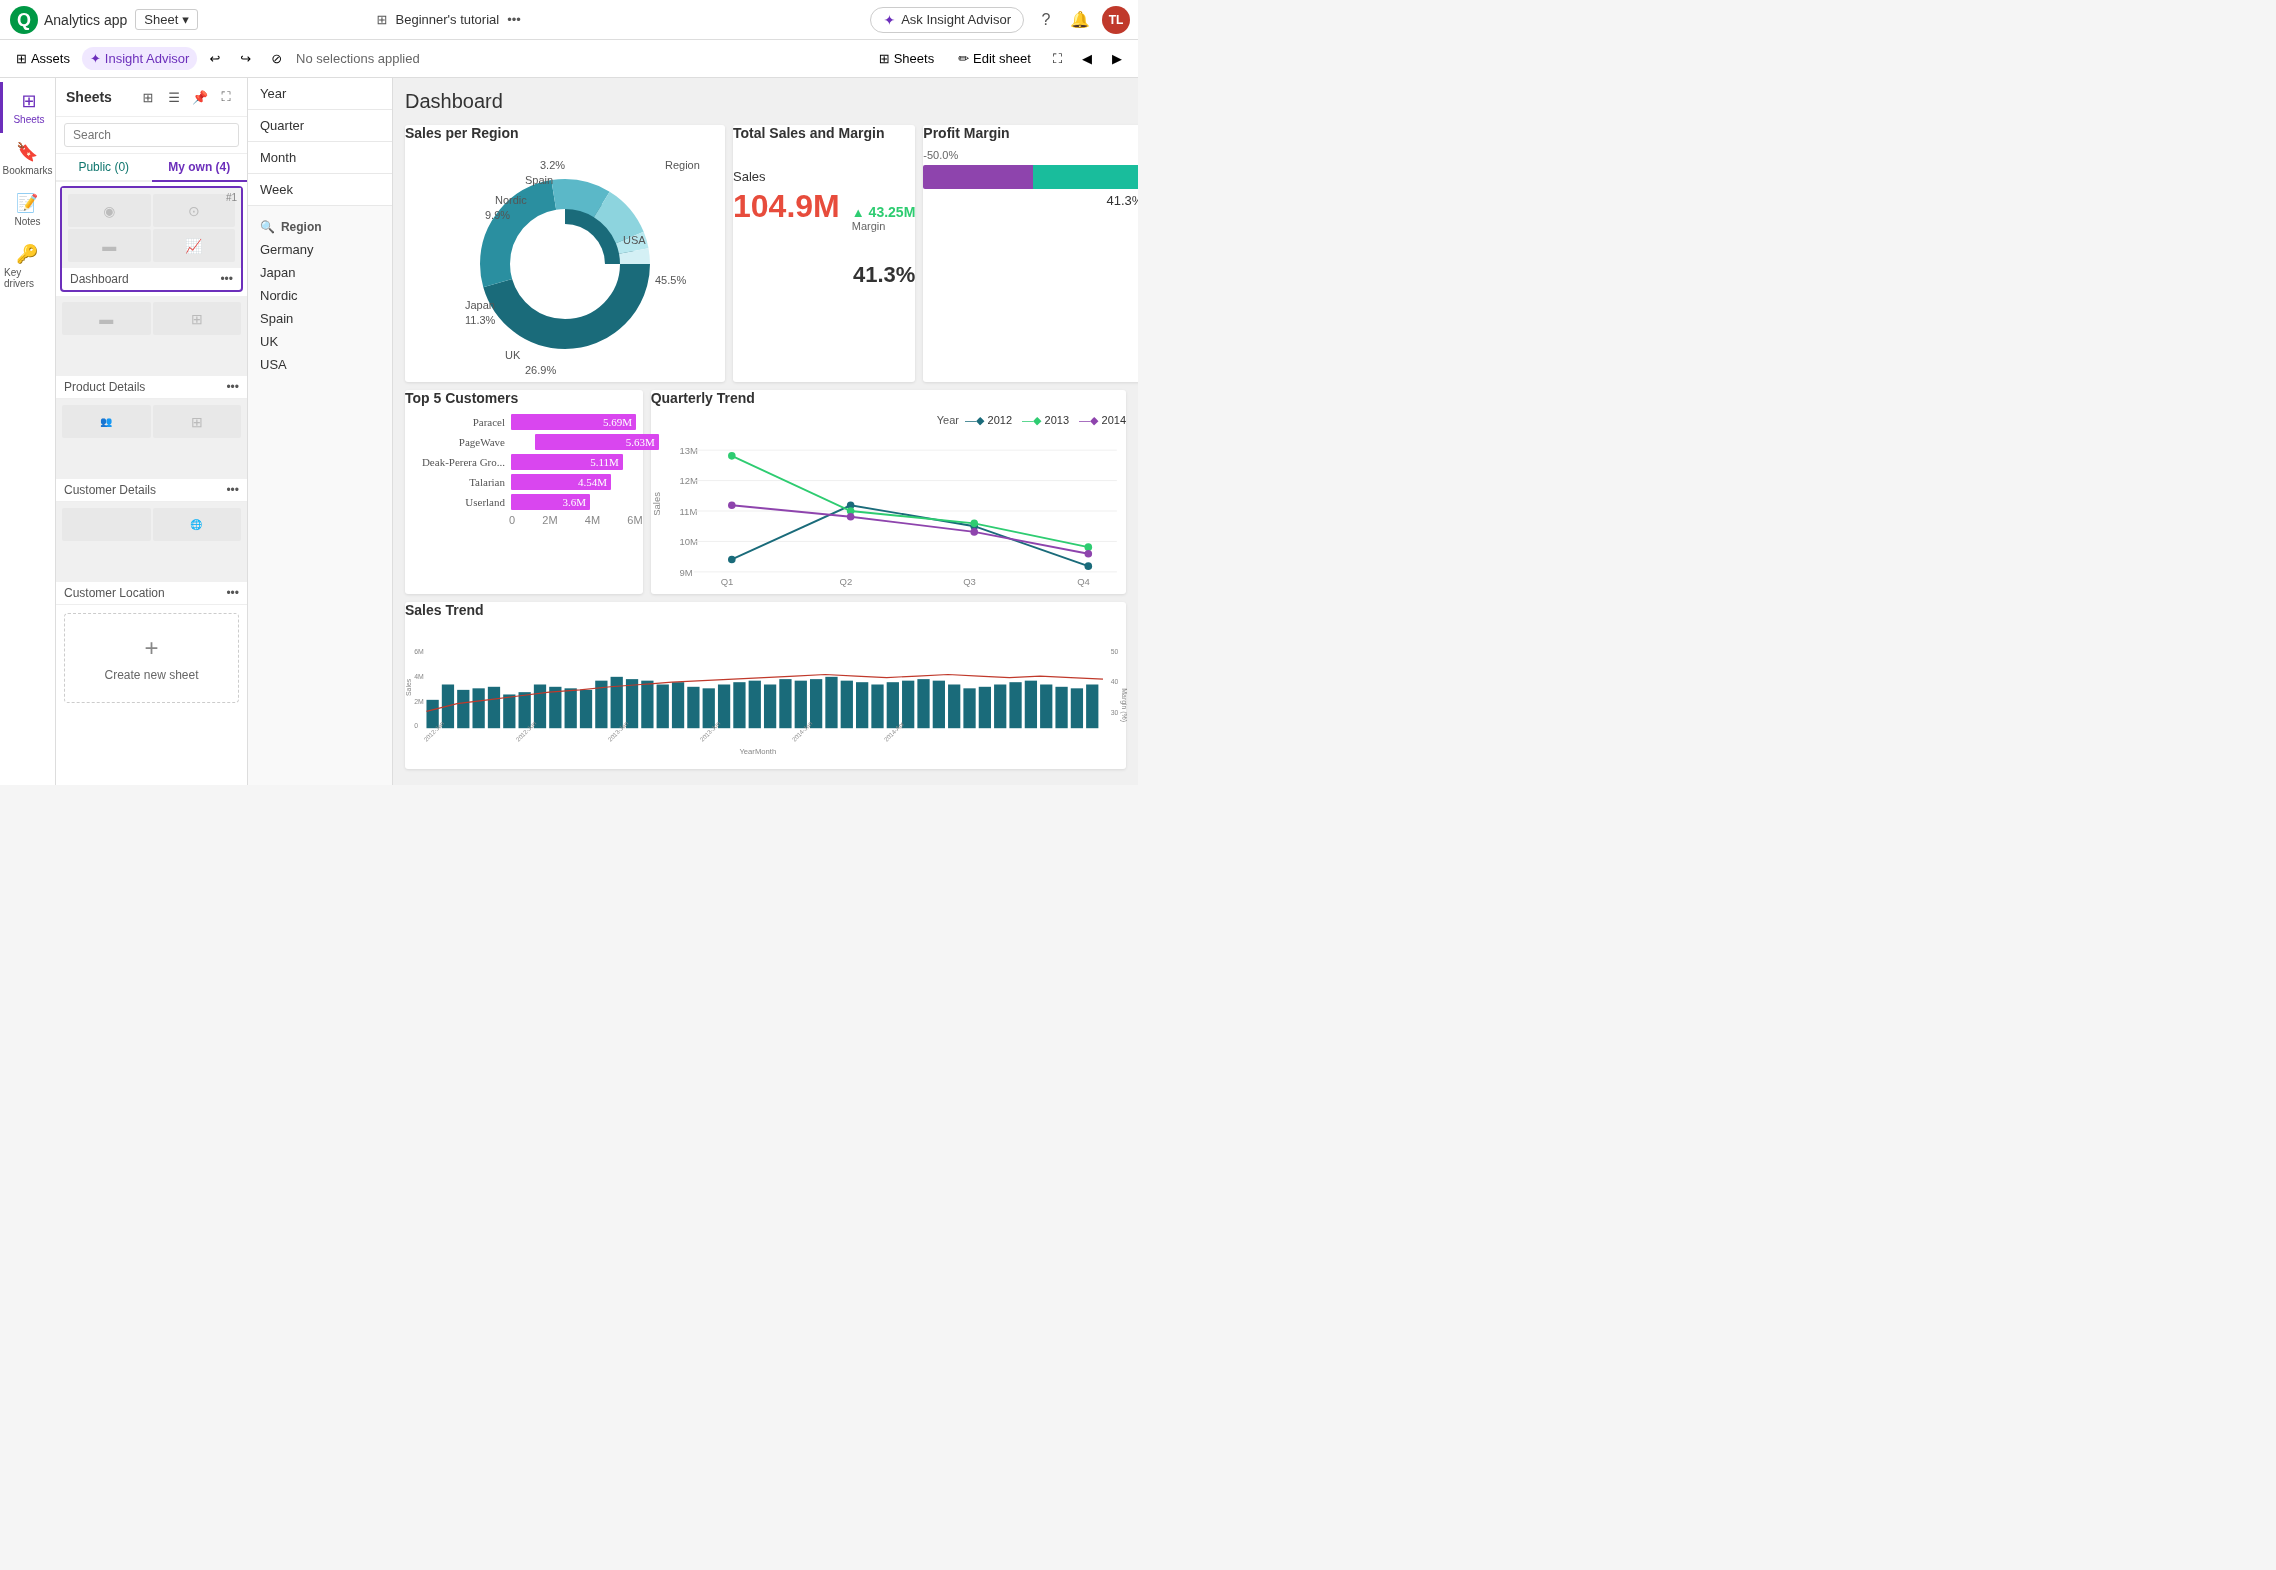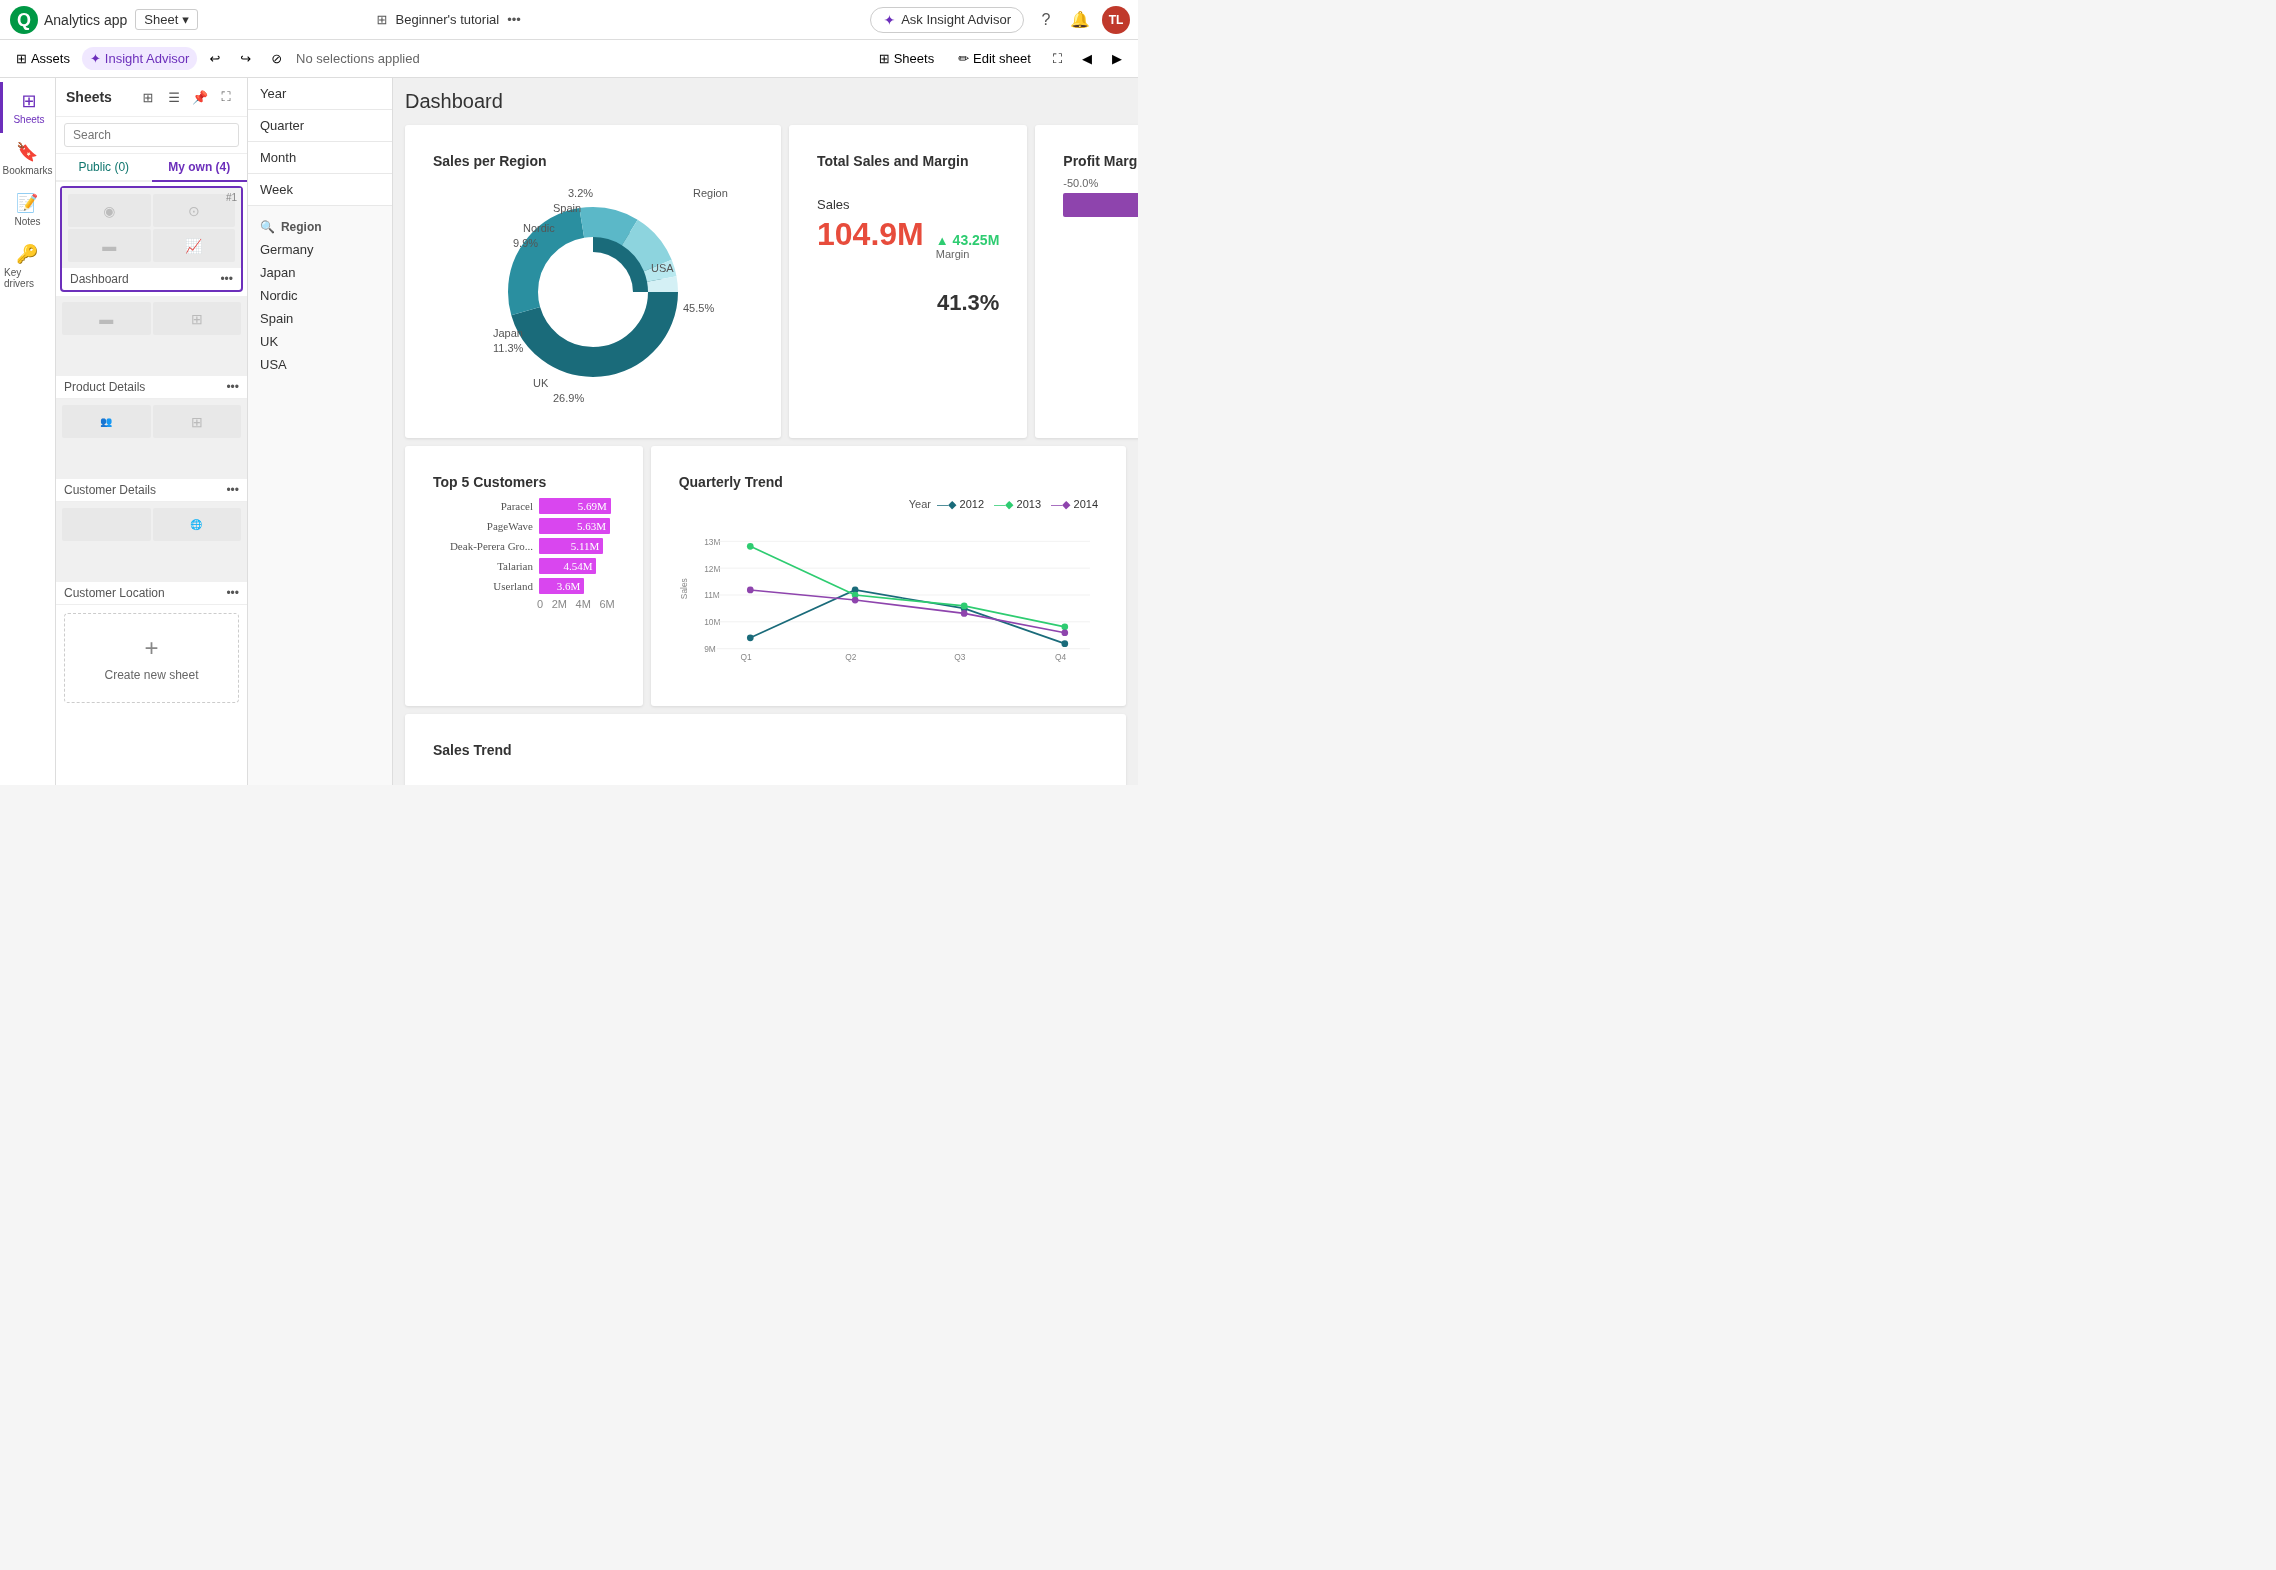--- a/index.html
+++ b/index.html
@@ -141,21 +141,21 @@
 
     
     .main-content {
       flex: 1; overflow: auto; padding: 12px; background: #f0f0f0;
     }
     .dashboard-title {
       font-size: 20px; font-weight: 400; color: #333; margin-bottom: 12px;
     }
 
     .chart-card {
-      background: #fff; border-radius: 3px; padding: 28px;
+      background: #fff; border-radius: 3px; padding: 0;
       box-shadow: 0 1px 3px rgba(0,0,0,0.1);
     }
     .chart-title { font-size: 14px; font-weight: 600; color: #333; margin-bottom: 8px; }
     .sales-big { font-size: 32px; font-weight: 700; color: #e74c3c; }
     .sales-label { font-size: 13px; color: #333; margin-bottom: 4px; }
     .profit-bar-container { margin-top: 8px; }
     .profit-bar-labels { display: flex; justify-content: space-between; font-size: 11px; color: #666; margin-bottom: 4px; }
     .profit-value { font-size: 13px; text-align: right; margin-top: 4px; color: #333; }
     .bar-row { display: flex; align-items: center; gap: 6px; margin-bottom: 4px; font-family: Liberation Serif, serif; }
     .bar-label { font-size: 11px; color: #555; width: 100px; text-align: right; white-space: nowrap; overflow: hidden; text-overflow: ellipsis; }
@@ -433,21 +433,21 @@
             <span class="bar-label">Paracel</span>
             <div style="flex:1;position:relative;">
               <div class="bar-fill" style="width:95%;">
                 <span class="bar-value">5.69M</span>
               </div>
             </div>
           </div>
           <div class="bar-row">
             <span class="bar-label">PageWave</span>
             <div style="flex:1;position:relative;">
-              <div class="bar-fill" style="width:94%;">
+              <div class="bar-fill" style="width:94%;margin-left:24px;">
                 <span class="bar-value">5.63M</span>
               </div>
             </div>
           </div>
           <div class="bar-row">
             <span class="bar-label">Deak-Perera Gro...</span>
             <div style="flex:1;position:relative;">
               <div class="bar-fill" style="width:85%;">
                 <span class="bar-value">5.11M</span>
               </div>

